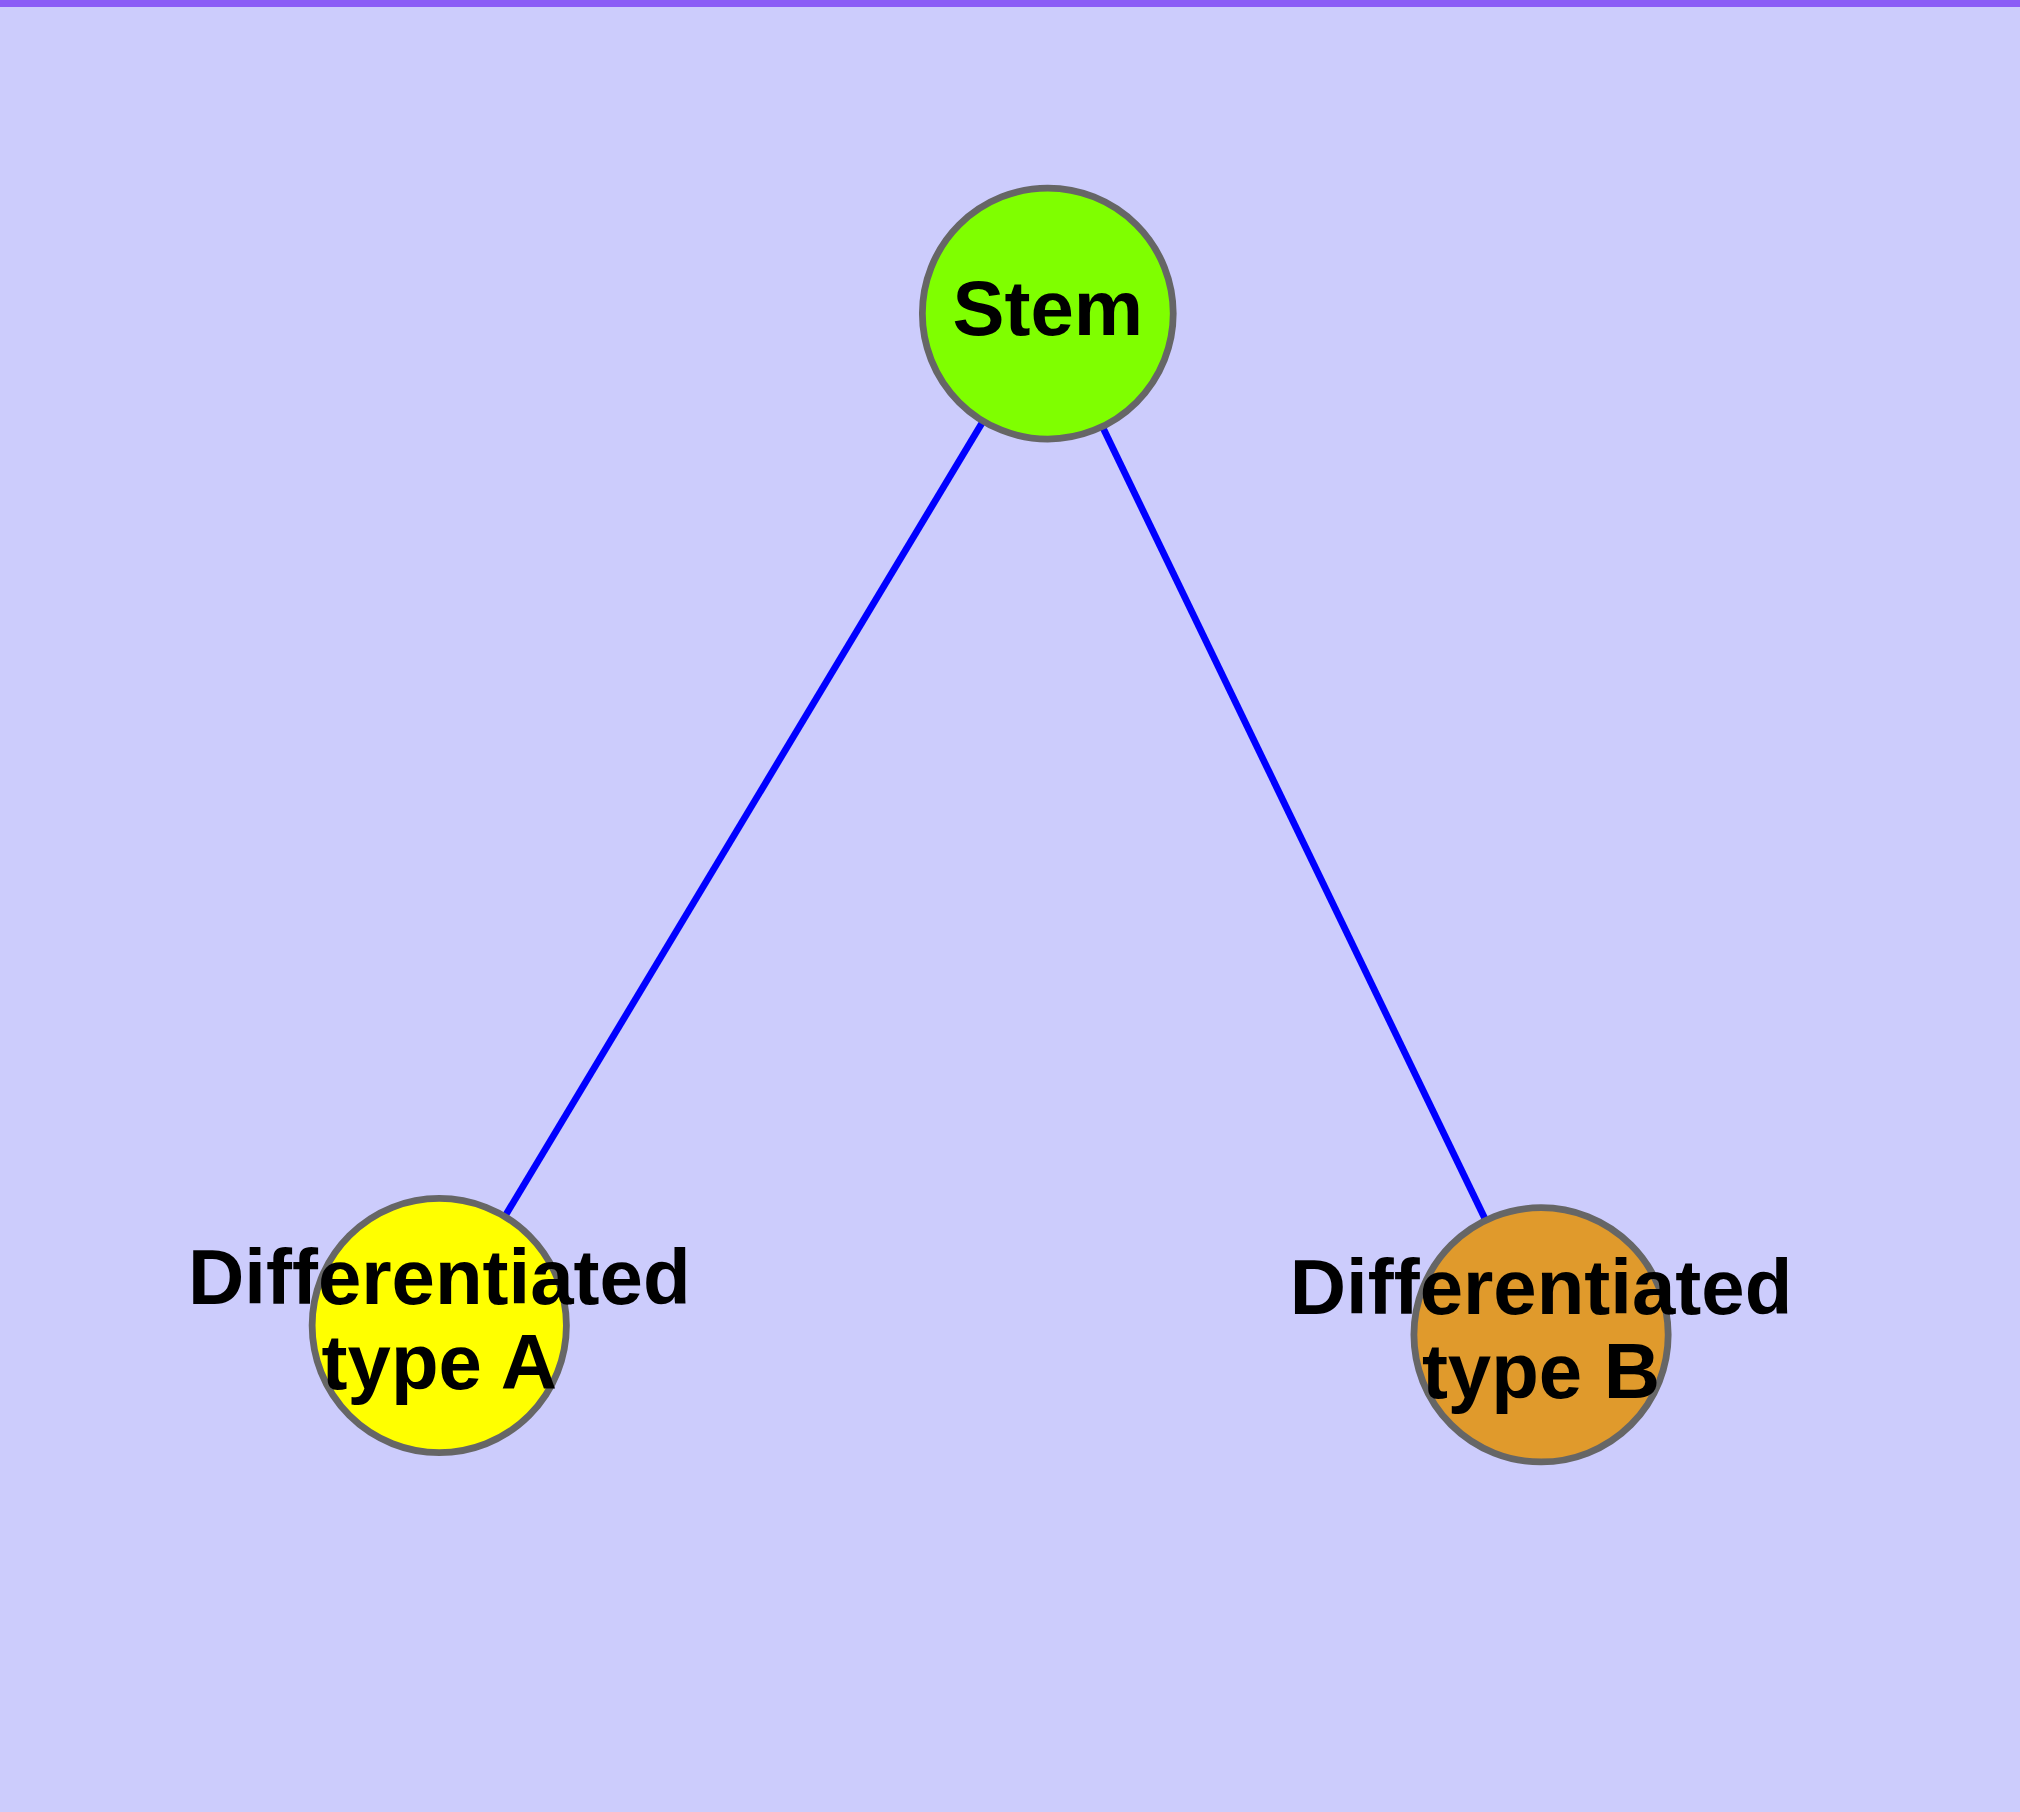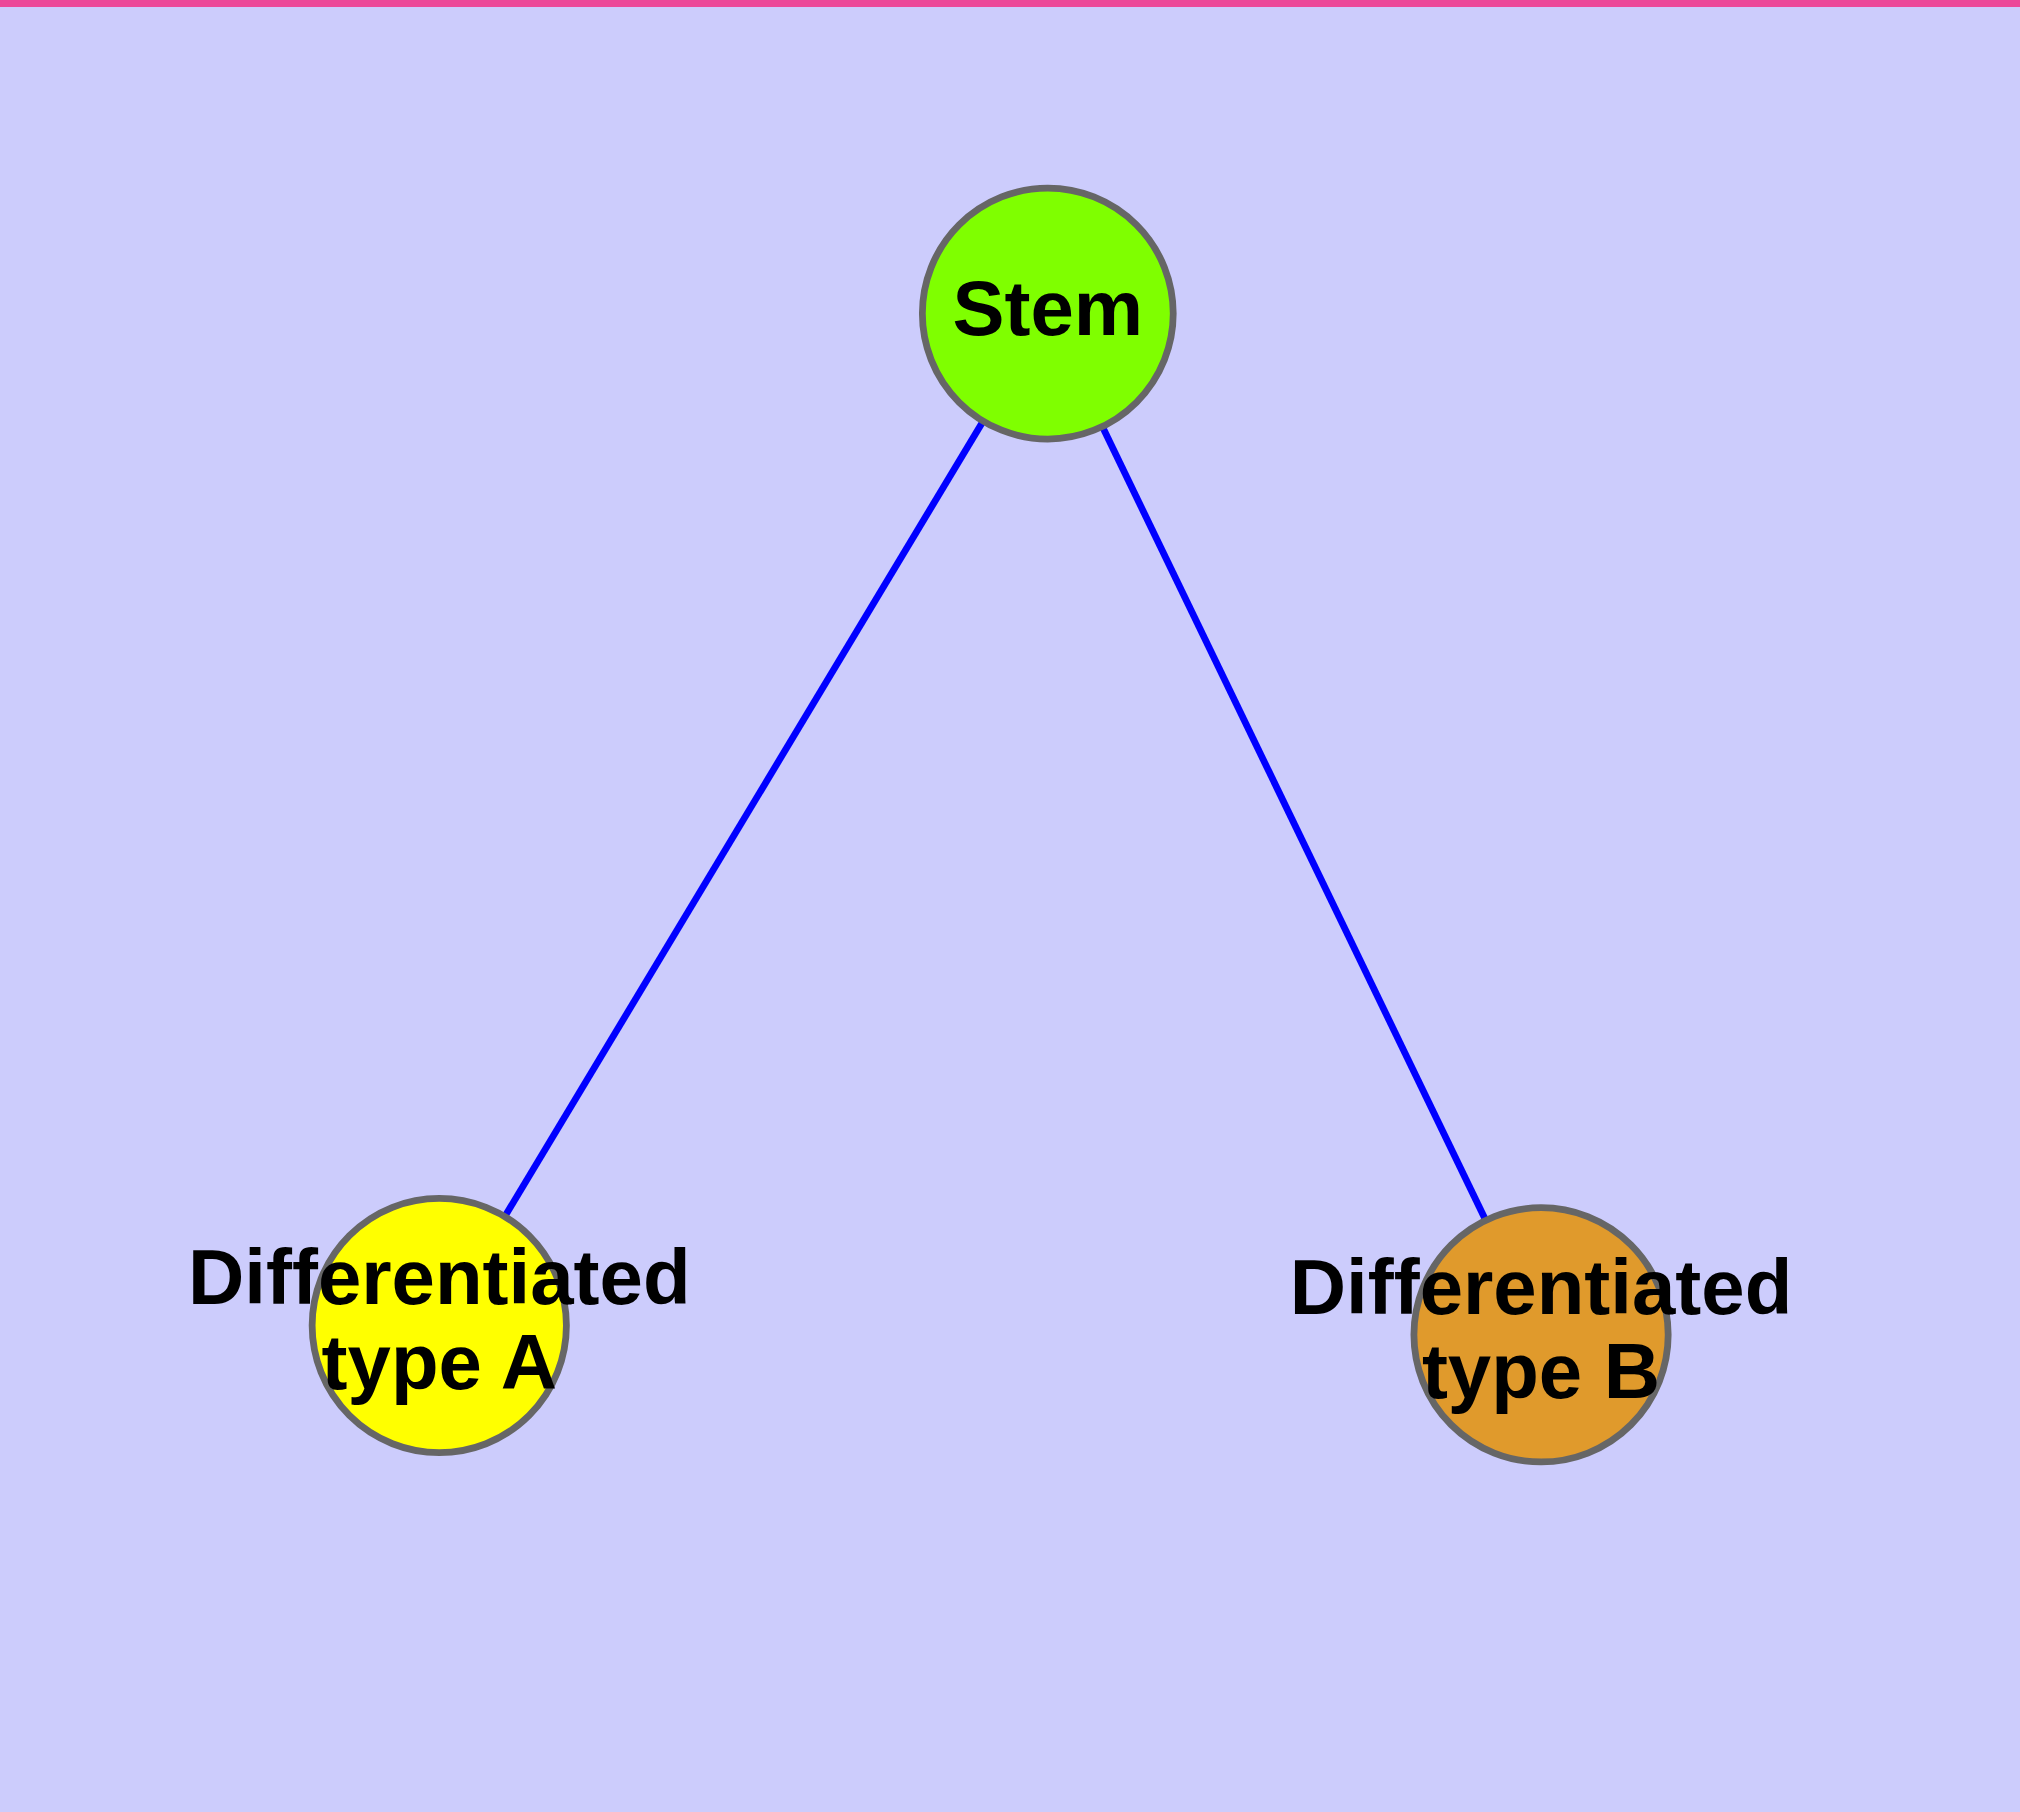--- a/index.html
+++ b/index.html
@@ -5,21 +5,21 @@
 <style>
   html, body {
     margin: 0;
     padding: 0;
     background: #ffffff;
   }
   #canvas {
     position: relative;
     width: 2021px;
     height: 1812px;
-    background: #ec4899;
+    background: #8b5cf6;
     overflow: hidden;
   }
   #plot-area {
     position: absolute;
     left: 0;
     top: 6.8px;
     width: 2021px;
     height: 1805px;
     background: #ccccfc;
   }

